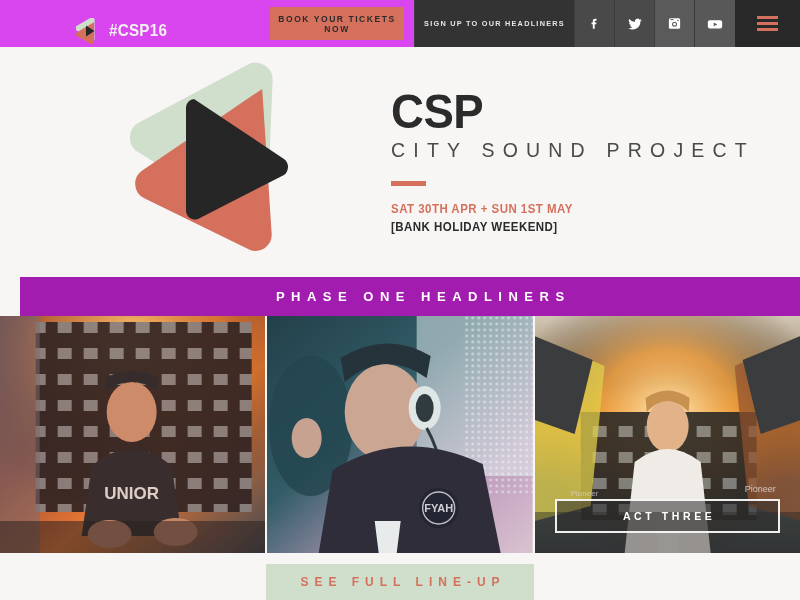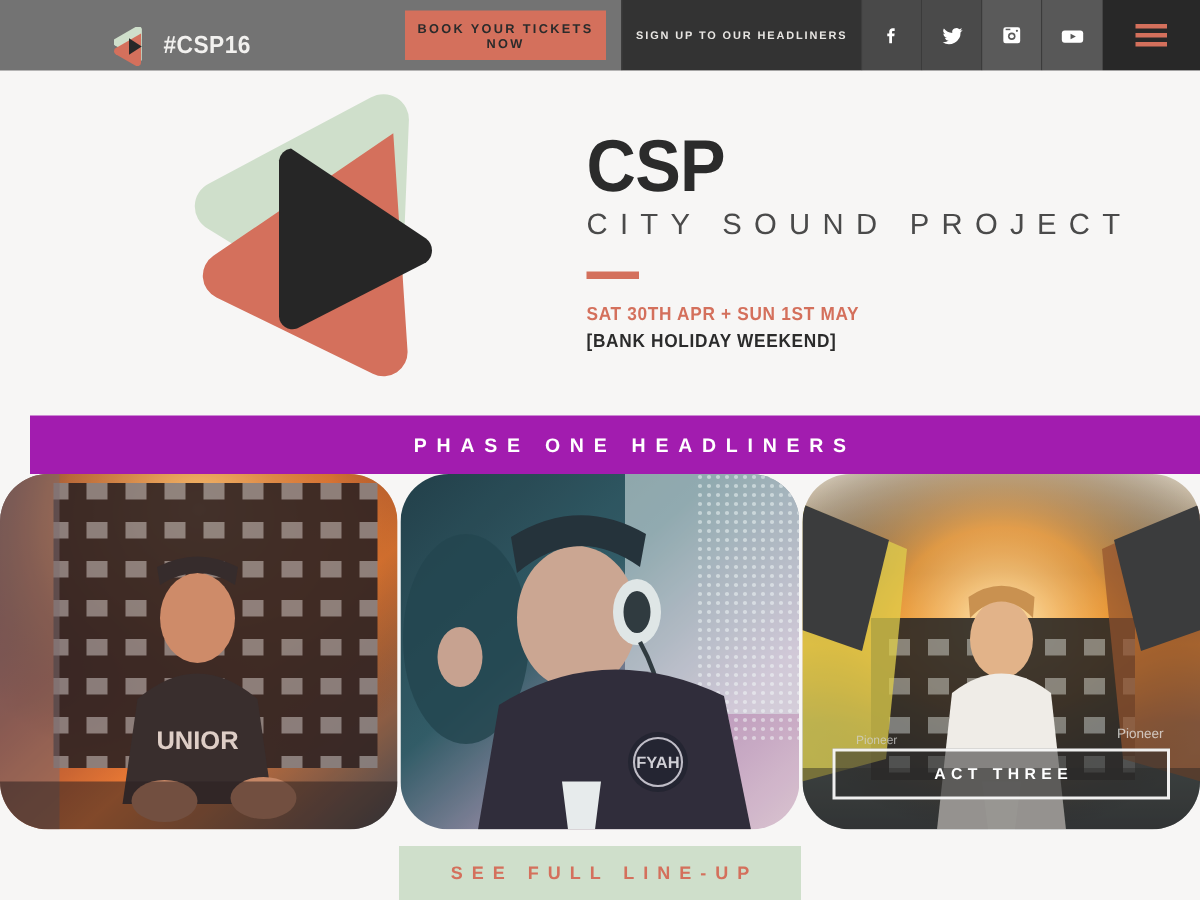--- a/index.html
+++ b/index.html
@@ -7,21 +7,21 @@
     width: 800px; height: 600px;
     overflow: hidden;
     background: #f7f6f5;
     font-family: "Liberation Sans", sans-serif;
   }
   .page { position: relative; width: 800px; height: 600px; background: #f7f6f5; }
 
   
   .topbar {
     position: absolute; left: 0; top: 0; width: 800px; height: 61px;
-    background: #737373; display: flex; align-items: stretch;
+    background: #d946ef; display: flex; align-items: stretch;
   }
   .brand {
     display: flex; align-items: center; gap: 7px;
     padding-left: 76px; padding-right: 10px;
   }
   .brand-mark { width: 26px; height: 26px; position: relative; }
   .brand-mark svg { display: block; }
   .brand-text {
     color: #f2f1ef; font-size: 16.5px; font-weight: bold;
     letter-spacing: 0.3px; font-family: "Liberation Sans", sans-serif;
@@ -102,21 +102,21 @@
     color: #ffffff; font-size: 13px; font-weight: bold; letter-spacing: 6.5px;
     text-indent: 6.5px;
     margin-left: 20px;
   }
 
   
   .cards {
     position: absolute; left: 0; top: 316px; width: 800px; height: 237px;
     display: flex; gap: 2px;
   }
-  .card { position: relative; flex: 1 1 0; overflow: hidden; cursor: pointer; border-radius: 32px; }
+  .card { position: relative; flex: 1 1 0; overflow: hidden; cursor: pointer; }
   .card-photo { position: absolute; inset: 0; }
   .card-label {
     position: absolute; left: 22px; right: 22px; bottom: 18px; height: 34px;
     border: 2px solid rgba(255,255,255,0.92);
     background: rgba(45,45,45,0.55);
     display: flex; align-items: center; justify-content: center;
     color: #ffffff; font-size: 10.5px; font-weight: bold; letter-spacing: 3.6px;
     text-indent: 3.6px;
   }
   .card:nth-child(2) .card-label { left: 26px; right: 26px; bottom: 20px; }

